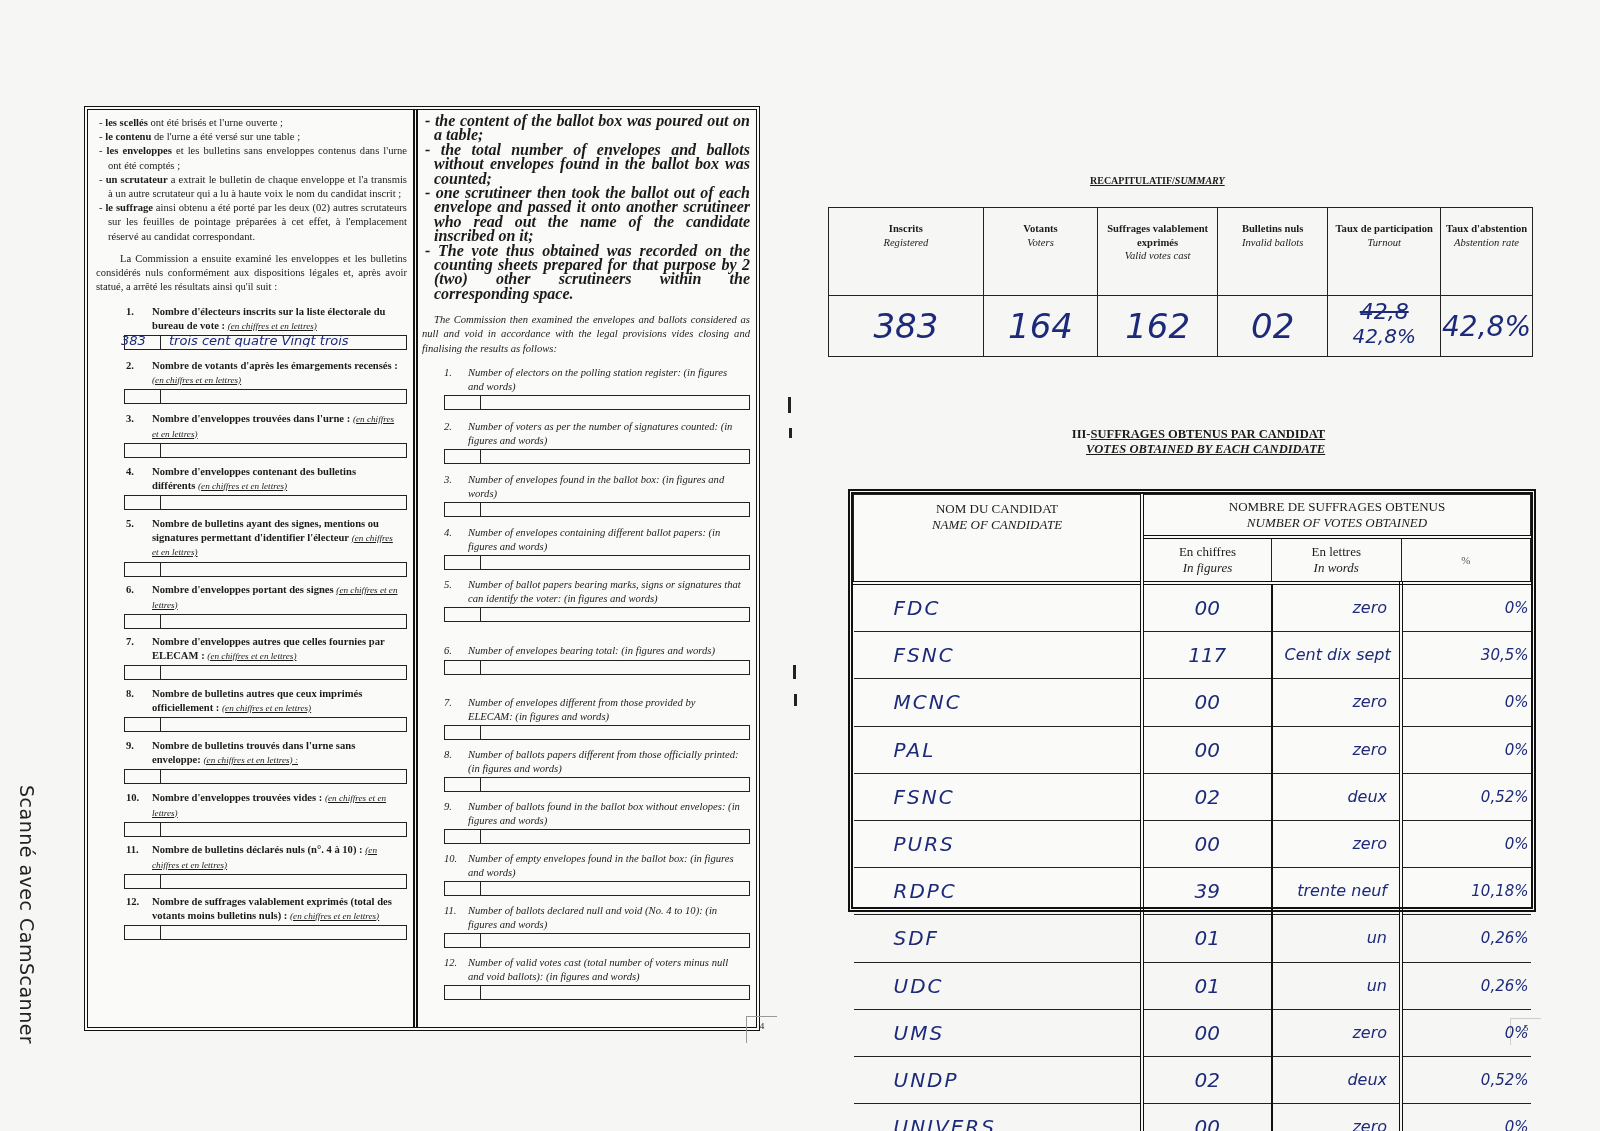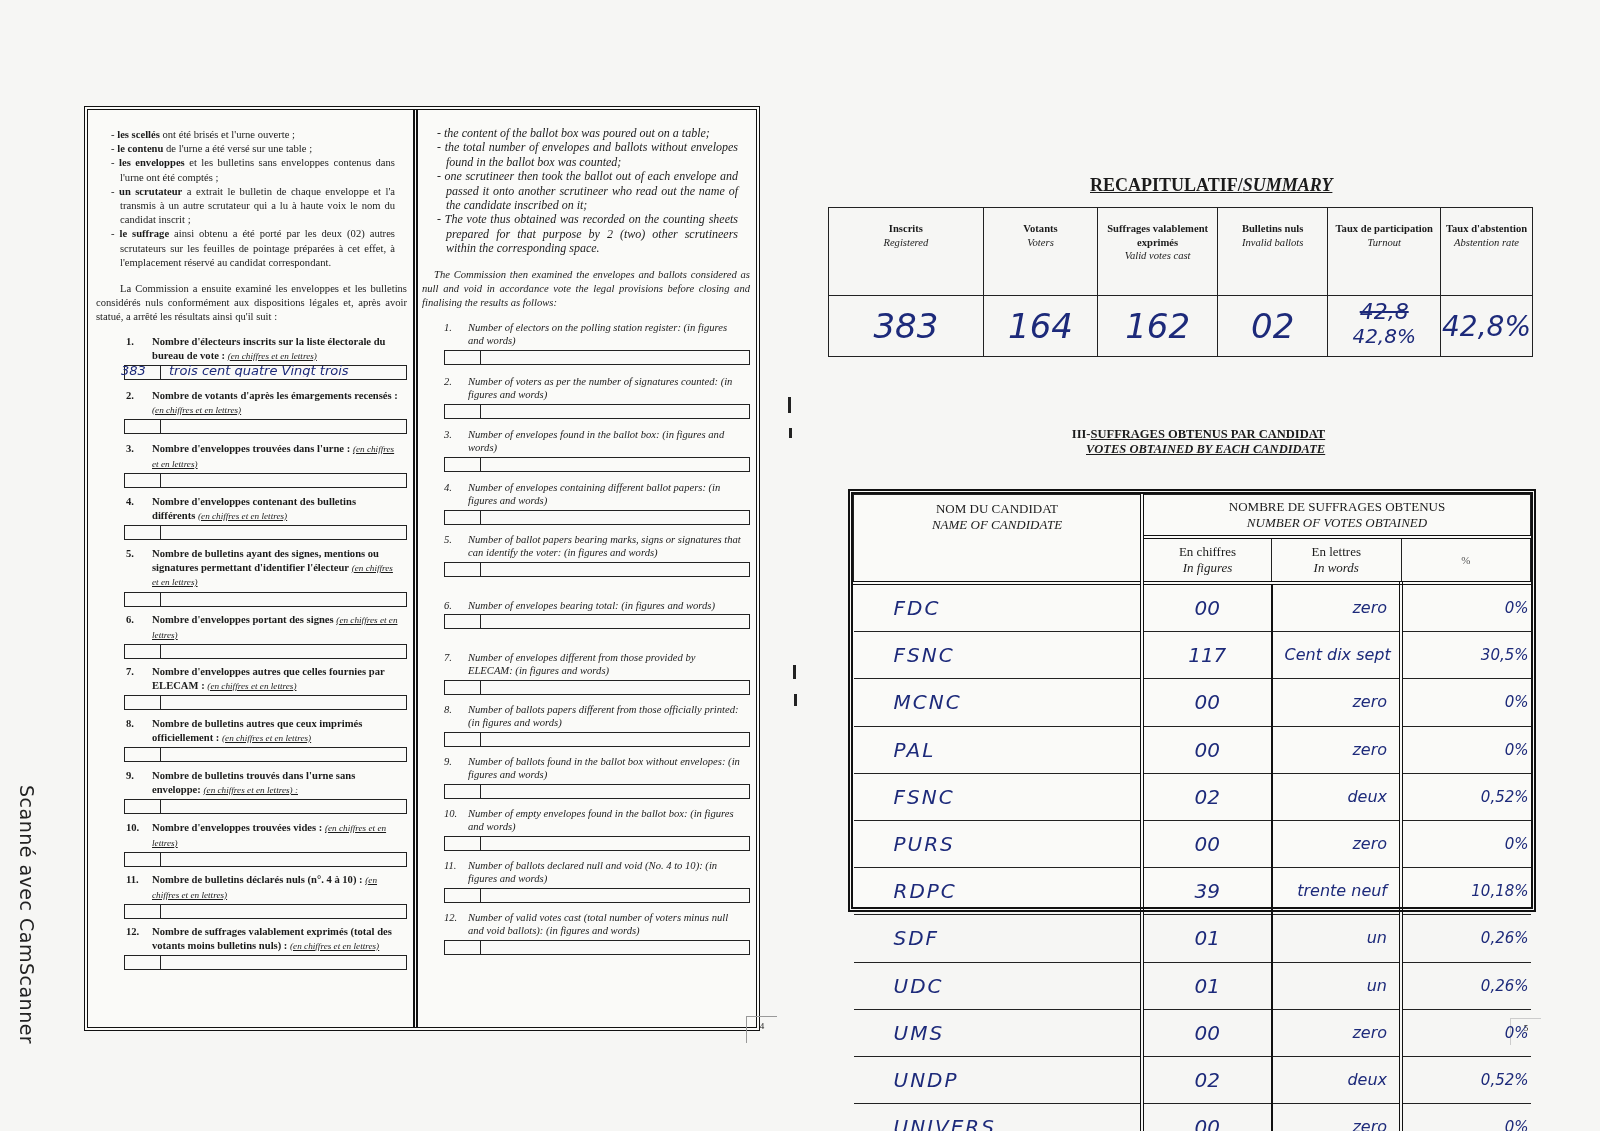--- a/index.html
+++ b/index.html
@@ -12,23 +12,23 @@
   .page-left {
     position:absolute; left:84px; top:106px; width:676px; height:925px;
     border:3px double #111; border-width:4px; border-style:double; box-sizing:border-box;
     display:flex; background:#fafaf8;
   }
   .col {
     position:relative; box-sizing:border-box; height:100%;
   }
   .col-fr { width:330px; border-right:3px double #111; border-right-width:5px; padding:6px 6px 0 8px; }
   .col-en { flex:1; padding:4px 6px 0 4px; }
-  .bullets { list-style:none; margin:12px; padding:0; font-size:10.6px; line-height:14.2px; }
+  .bullets { list-style:none; margin:0; padding:0; font-size:10.6px; line-height:14.2px; }
   .bullets li { padding-left:12px; text-indent:-9px; text-align:justify; }
-  .col-en .bullets { font-style:italic; font-size:12px; line-height:14.4px; }
+  .col-en .bullets { font-style:italic; font-size:16px; line-height:14.4px;font-weight:bold; }
   .intro { font-size:10.6px; line-height:14.2px; text-align:justify; margin-top:8px; text-indent:24px; }
   .col-en .intro { font-style:italic; margin-top:12px; text-indent:12px; }
   .b { font-weight:bold; }
   .items { margin-top:8px; }
   .item { position:absolute; left:0; right:0; }
   .item-label { display:flex; font-size:10.6px; line-height:13.5px; padding-left:30px; padding-right:8px; }
   .col-en .item-label { font-style:italic; padding-left:22px; }
   .item-num { width:26px; flex:none; font-weight:bold; }
   .col-en .item-num { font-weight:normal; width:24px; }
   .item-text { flex:1; }
@@ -43,21 +43,21 @@
     font-family:"DejaVu Sans", sans-serif; color:#1d2a7a; font-style:italic;
   }
   .field .hand { font-size:13px; line-height:13px; position:absolute; top:-2px; white-space:nowrap; }
   .scanner-mark {
     position:absolute; left:16px; top:785px; writing-mode:vertical-rl;
     font-family:"DejaVu Sans", sans-serif; font-size:19px; color:#222; letter-spacing:0.5px;
   }
   .pageno { position:absolute; width:30px; height:26px; border:1px solid #999; font-size:9px; text-align:center; line-height:18px; border-bottom:none; border-right:none; }
 
   
-  .summary-title { position:absolute; left:1090px; top:175px; font-size:18px; font-weight:bold; text-decoration:underline; }
+  .summary-title { position:absolute; left:1090px; top:175px; font-size:10px; font-weight:bold; text-decoration:underline; }
   .summary-title i { font-style:italic; }
   table.summary { position:absolute; left:828px; top:207px; width:705px; height:150px; border-collapse:collapse; }
   table.summary td, table.summary th { border:1.4px solid #222; text-align:center; vertical-align:middle; }
   table.summary th { height:73px; font-size:10.6px; font-weight:bold; line-height:13.5px; padding:0 4px; vertical-align:top; padding-top:14px; }
   table.summary th .en { font-weight:normal; font-style:italic; display:block; }
   table.summary td { font-size:34px; font-family:"DejaVu Sans", sans-serif; color:#1d2a7a; font-style:italic; font-weight:200; }
   .turnout-cell { position:relative; }
   .strike { position:relative; font-size:22px; display:block; text-decoration:line-through; margin-top:-6px; }
   .turnout-corr { font-size:20px; display:block; }
 
@@ -252,21 +252,21 @@
       </div>
   </div>
 
   <div class="col col-en">
     <ul class="bullets">
       <li>- <span>the content of the ballot box was poured out on a table;</span></li>
       <li>- <span>the total number of envelopes and ballots without envelopes found in the ballot box was counted;</span></li>
       <li>- <span>one scrutineer then took the ballot out of each envelope and passed it onto another scrutineer who read out the name of the candidate inscribed on it;</span></li>
       <li>- <span>The vote thus obtained was recorded on the counting sheets prepared for that purpose by 2 (two) other scrutineers within the corresponding space.</span></li>
     </ul>
-    <p class="intro">The Commission then examined the envelopes and ballots considered as null and void in accordance vote the legal provisions before closing and finalising the results as follows:</p>
+    <p class="intro">The Commission then examined the envelopes and ballots considered as null and void in accordance with the legal provisions vides closing and finalising the results as follows:</p>
 
     <div class="items" id="en-items" style="position:relative; height:660px;">
         <div class="item" style="top: 0px;">
           <div class="item-label">
             <span class="item-num">1.</span>
             <span class="item-text">Number of electors on the polling station register: (in figures and words)</span>
           </div>
           <div class="field">
             <div class="fig"></div>
             <div class="words"></div>

